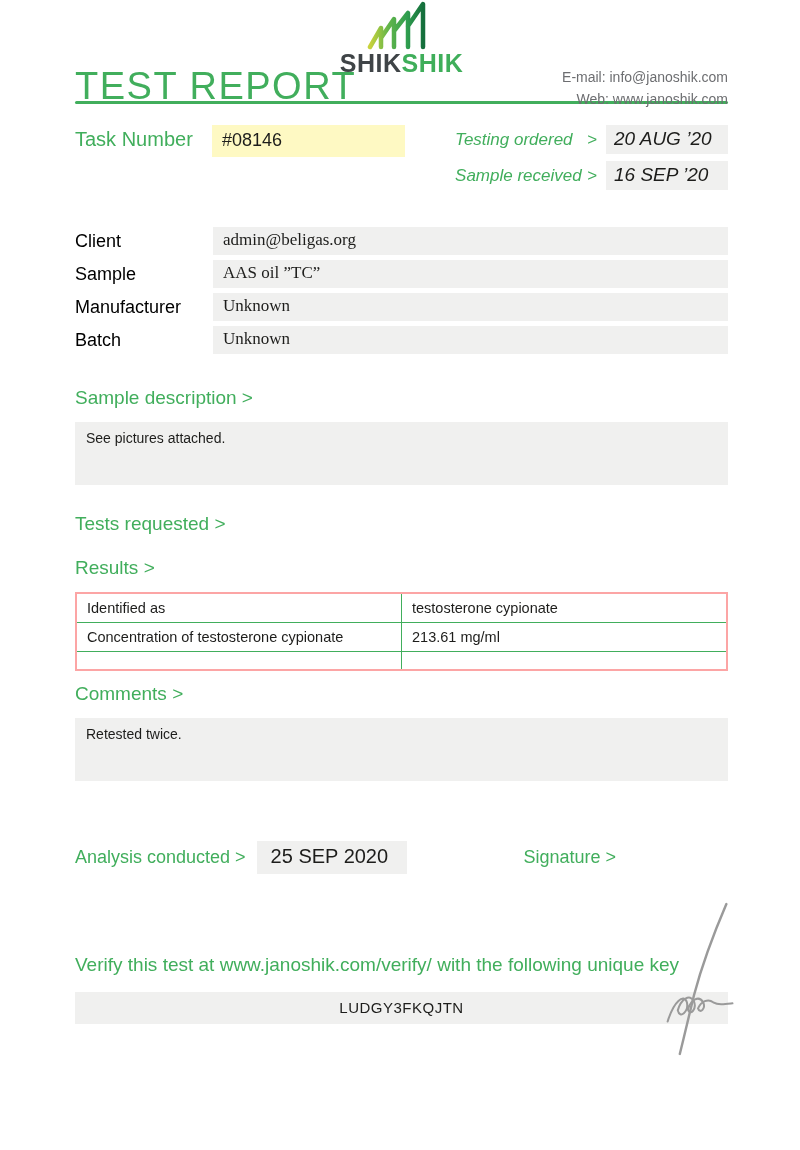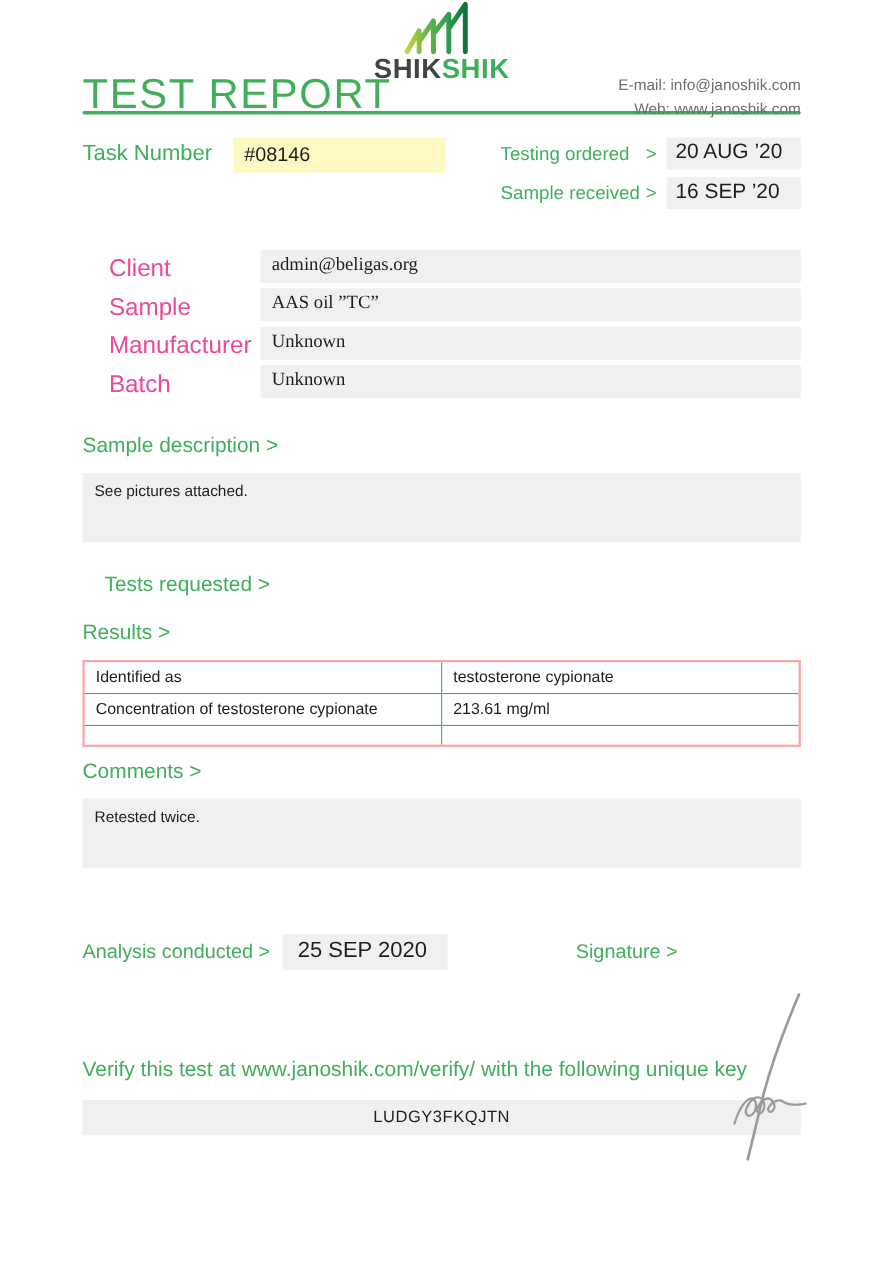--- a/index.html
+++ b/index.html
@@ -30,40 +30,40 @@
   .logo-word .green-part { color: #3fae5a; }
   .contact { text-align: right; color: #6d6e71; font-size: 14px; line-height: 1.6; padding-top: 26px; }
 
   .rule { height: 3px; background: #41ae5c; margin-top: 13px; border-radius: 2px; }
 
   
   .task-row { display: flex; justify-content: space-between; margin-top: 21px; }
   .task-left { display: flex; align-items: flex-start; }
   .task-label { color: #41ae5c; font-size: 20px; width: 137px; padding-top: 3px; }
   .task-box { background: #fef9c3; width: 193px; font-size: 18px; padding: 5px 10px 6px; color: #1d1d1b; }
-  .dates { display: flex; flex-direction: column; gap: 7px; }
+  .dates { display: flex; flex-direction: column; gap: 7px; font-style: italic; }
   .date-row { display: flex; align-items: center; }
   .date-label { color: #41ae5c; font-size: 17px; width: 132px; }
   .date-arrow { color: #41ae5c; font-size: 17px; margin-right: 9px; }
   .date-box { background: #f0f0ef; width: 122px; font-size: 19px; padding: 3px 8px 4px; color: #1d1d1b; white-space: nowrap; }
 
   
   .info { margin-top: 37px; }
   .info-row { display: flex; margin-bottom: 5px; }
-  .info-label { width: 138px; color: #ec4899; font-size: 22px; padding-top: 4px; flex: none; margin-left: 24px; }
+  .info-label { width: 138px; color: #000000; font-size: 18px; padding-top: 4px; flex: none; }
   .info-value { flex: 1; background: #f0f0ef; font-size: 17px; color: #1d1d1b; padding: 3px 10px 5px; min-height: 28px; font-family: Liberation Serif, serif; }
 
   
   .section-heading { color: #41ae5c; font-size: 19px; }
   .section-box {
     background: #f0f0ef; margin-top: 13px; min-height: 63px;
     padding: 8px 11px; font-size: 14px; color: #1d1d1b;
   }
   .sec-desc { margin-top: 33px; }
-  .sec-tests { margin-top: 28px; margin-left: 20px; }
+  .sec-tests { margin-top: 28px; }
   .sec-results { margin-top: 22px; }
   .sec-comments { margin-top: 12px; }
 
   
   .results-table { width: 100%; border-collapse: collapse; margin-top: 13px; border: 2px solid #fca5a5; }
   .results-table td {
     border: 1.5px solid #41ae5c; font-size: 14.5px; color: #1d1d1b;
     padding: 6px 10px; height: 18px;
   }
   .results-table td.c1 { width: 50%; }

